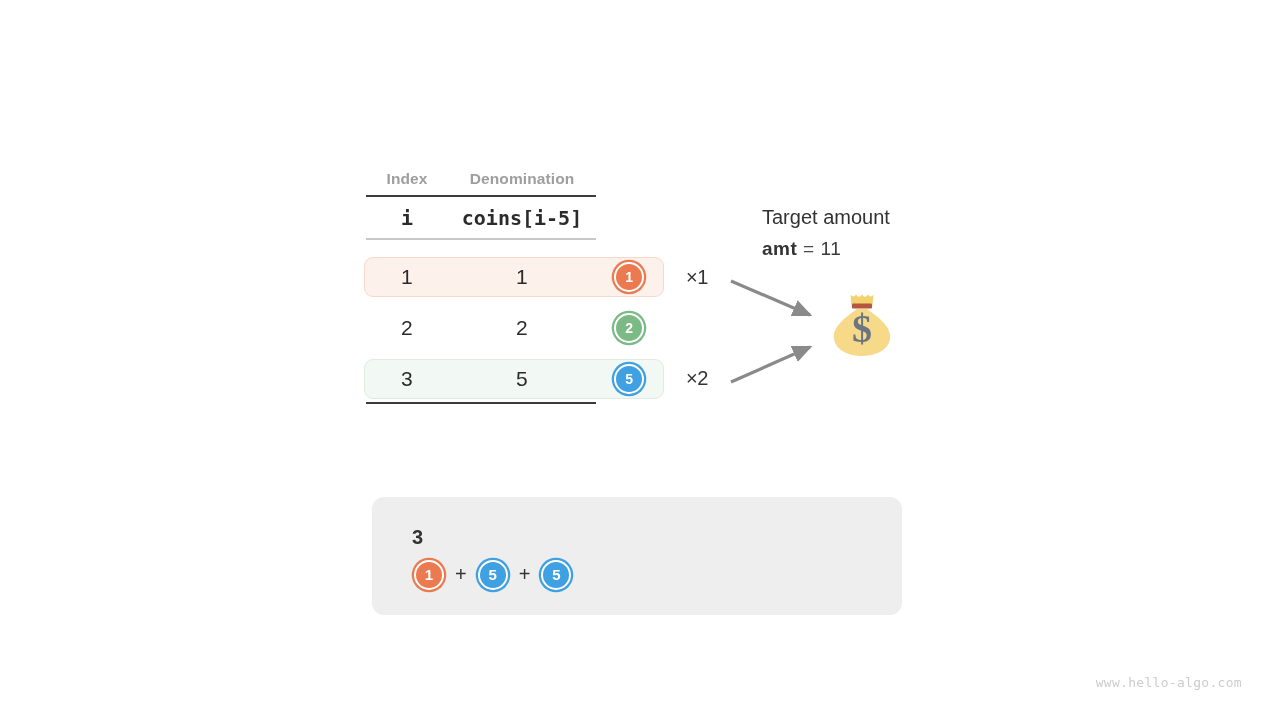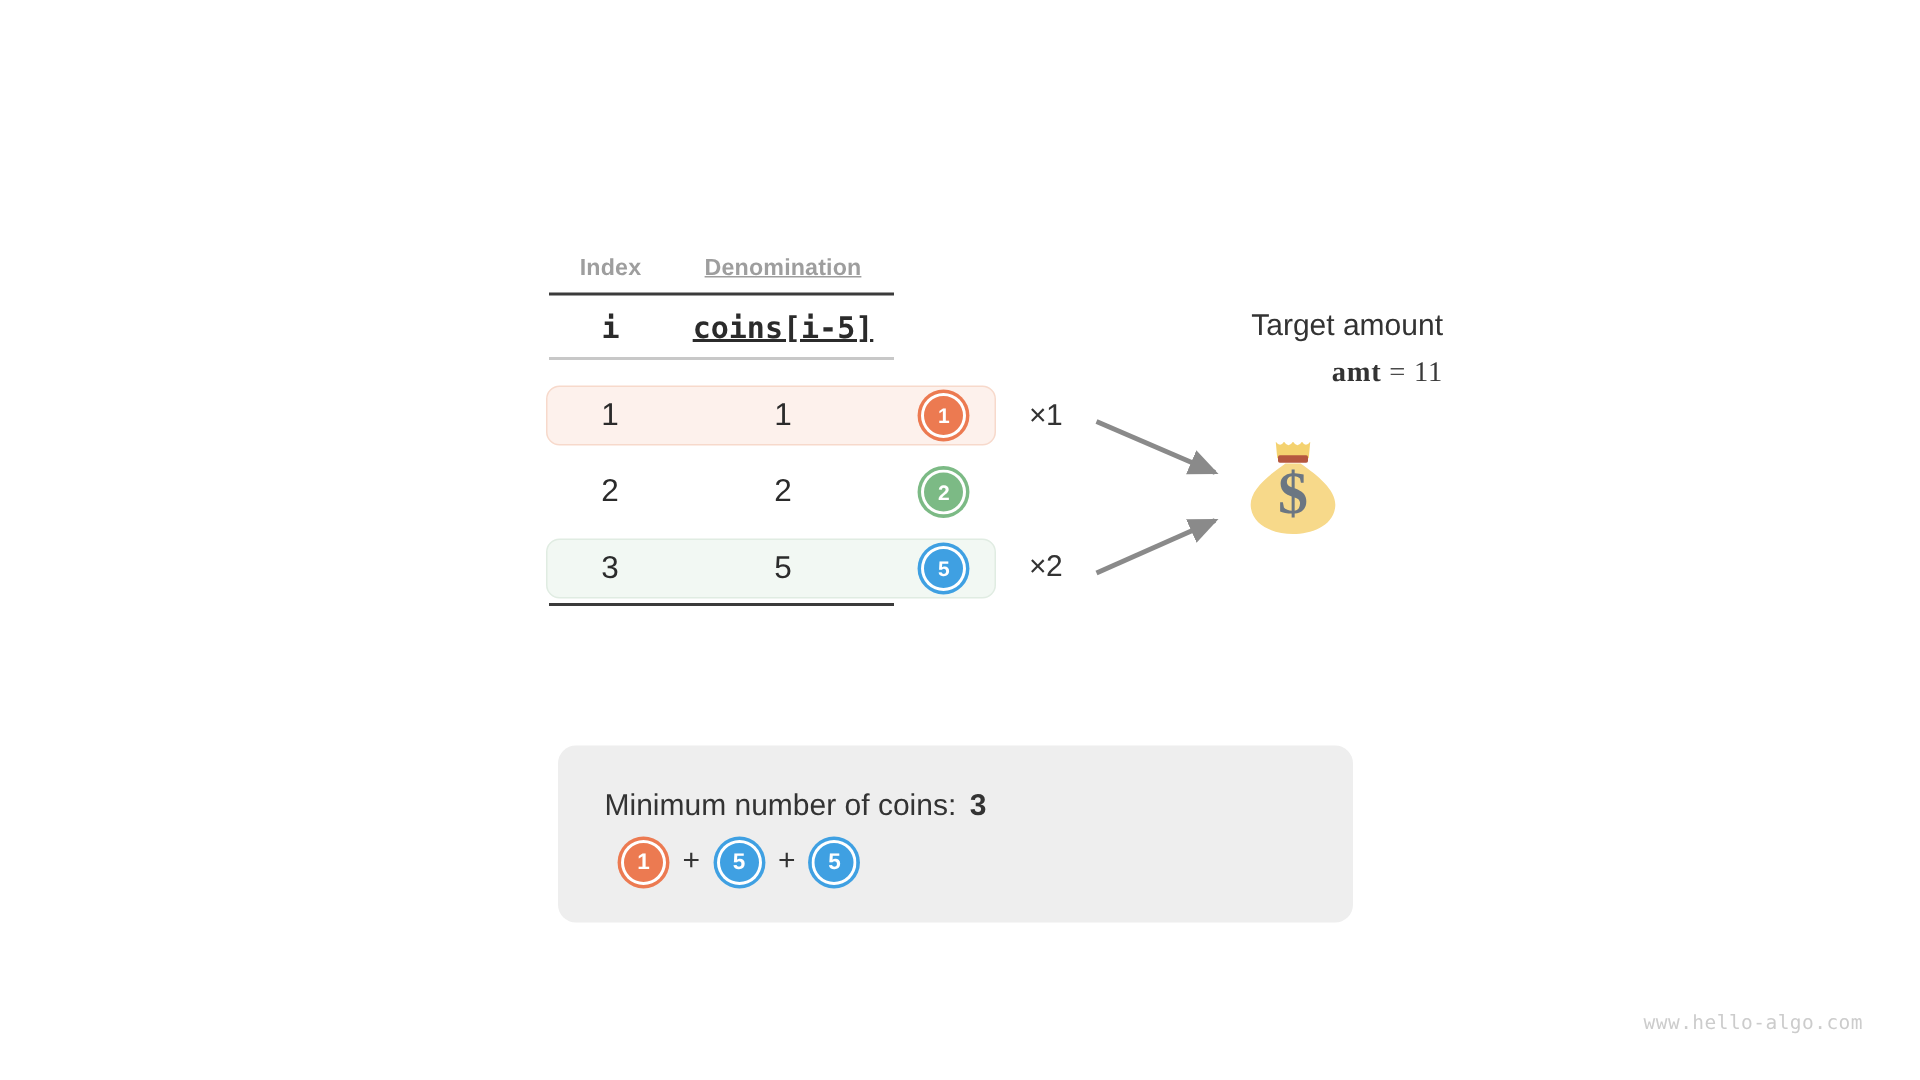--- a/index.html
+++ b/index.html
@@ -21,21 +21,21 @@
     height: 30px;
   }
   .th {
     color: #9e9e9e;
     font-size: 15.5px;
     font-weight: bold;
     letter-spacing: 0.1px;
     text-align: center;
   }
   .col-i { width: 82px; }
-  .col-c { width: 148px; text-decoration: underline; }
+  .col-c { width: 148px; }
 
   .rule-dark { height: 2px; background: #3b3b3b; width: 230px; margin-top: 7px; }
   .rule-light { height: 2px; background: #c8c8c8; width: 230px; }
 
   .table-sub-row {
     display: flex;
     align-items: center;
     height: 41px;
     font-family: "DejaVu Sans Mono", monospace;
     font-weight: bold;
@@ -95,25 +95,25 @@
   
   .mult {
     position: absolute;
     font-size: 20px;
     color: #333333;
     font-family: "Liberation Sans", sans-serif;
     letter-spacing: -0.4px;
   }
 
   
-  .target-wrap { position: absolute; left: 762px; top: 206px; width: 200px; text-align: right; }
+  .target-wrap { position: absolute; left: 762px; top: 206px; width: 200px; text-align: left; }
   .target-title { font-size: 20px; color: #333333; }
   .target-expr {
     margin-top: 9px;
-    font-family: Liberation Serif, serif;
+    font-family: Liberation Sans, sans-serif;
     font-size: 19px;
     color: #333333;
     letter-spacing: 0.5px;
   }
   .target-expr .kw { font-weight: bold; }
   .target-expr .op { color: #4a4a4a; }
   .target-expr .num { color: #3a3a3a; }
 
   
   .moneybag { position: absolute; left: 828px; top: 288px; width: 68px; height: 70px; }
@@ -225,21 +225,20 @@
   <svg class="moneybag" viewBox="0 0 68 70">
     <path d="M24 10 h20 l-3.5 8 h-13 Z" fill="#f4d270"></path>
     <path d="M22.5 6.5 q3 4 5.5 0 q3 4.5 6 0 q3 4.5 6 0 q2.5 4 5.5 0 l-1 11 h-21 Z" fill="#f4d270"></path>
     <rect x="24" y="15.5" width="20" height="5" rx="1.2" fill="#b5573f"></rect>
     <path d="M29 21 C 16 30, 4 40, 6 51 C 8 63, 22 68, 34 68 C 46 68, 60 63, 62 51 C 64 40, 52 30, 39 21 Z" fill="#f7d98a"></path>
     <text x="34" y="54" text-anchor="middle" font-family="'Liberation Serif', serif" font-size="40" font-weight="bold" fill="#6b7682">$</text>
   </svg>
 
   <div class="result-box">
     <div class="result-line">
-      <span>Minimum number of coins:</span>
       <span class="val">3</span>
     </div>
     <div class="result-line">
       <span class="combo">
         <span class="coin coin-28 coin-orange">1</span>
         <span class="plus">+</span>
         <span class="coin coin-28 coin-blue">5</span>
         <span class="plus">+</span>
         <span class="coin coin-28 coin-blue">5</span>
       </span>

